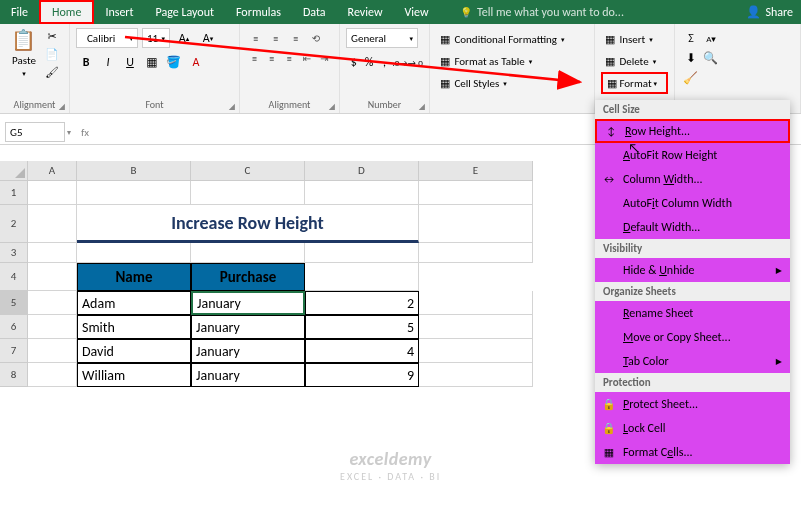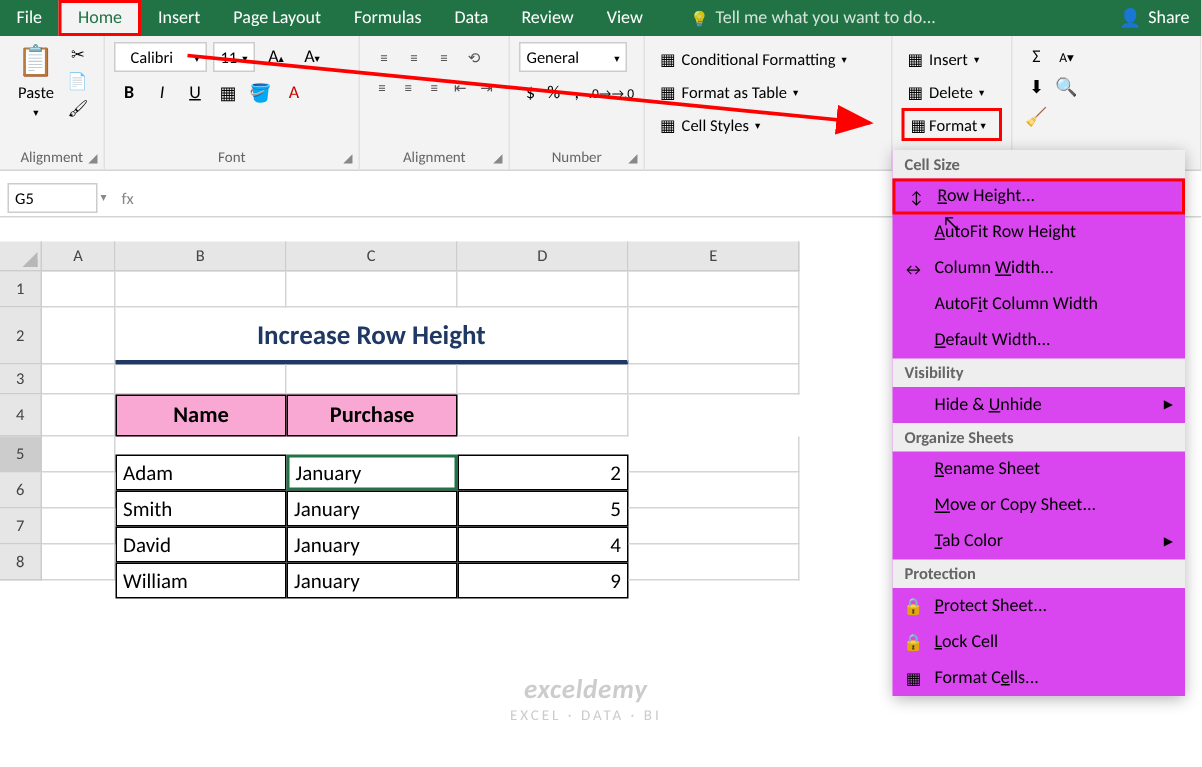--- a/index.html
+++ b/index.html
@@ -65,22 +65,22 @@
 .c-a { width:49px; } .c-b { width:114px; } .c-c { width:114px; } .c-d { width:114px; } .c-e { width:114px; }
 
 .row { display:flex; }
 .rowh { width:28px; background:#e6e6e6; border-right:1px solid #ccc; border-bottom:1px solid #ccc; font-size:11px; color:#444; display:flex; align-items:center; justify-content:center; }
 .cell { border-right:1px solid #d4d4d4; border-bottom:1px solid #d4d4d4; display:flex; align-items:center; padding:0 4px; font-size:14px; }
 .r1 { height:24px; } .r2 { height:38px; } .r3 { height:20px; } .r4 { height:28px; }
 .rd { height:24px; }
 .rowh.sel { background:#ccc; }
 
 .title-cell { font-weight:bold; font-size:18px; font-family:Calibri; color:#1f3864; border-bottom:3px solid #1f3864; justify-content:center; }
-.hdr { background:#f9a8d4; border:1px solid #000; font-weight:bold; justify-content:center; font-size:15px; }
-.dat { border:1px solid #000;margin-top:12px; }
+.hdr { background:#0369a1; border:1px solid #000; font-weight:bold; justify-content:center; font-size:15px; }
+.dat { border:1px solid #000; }
 .dat.r { justify-content:flex-end; }
 .selected { border:2px solid #217346 !important; }
 
 
 .menu { position:absolute; top:100px; left:595px; width:195px; background:#d946ef; box-shadow:0 2px 10px rgba(0,0,0,.3); z-index:50; font-size:12px; }
 .msec { background:#eee; color:#666; padding:3px 8px; font-size:11px; font-weight:bold; }
 .mi { padding:4px 8px 4px 28px; position:relative; display:flex; align-items:center; height:24px; }
 .mi .ic { position:absolute; left:6px; width:16px; text-align:center; font-size:11px; }
 .mi .arr { margin-left:auto; font-size:8px; }
 .mi.rh { border:2.5px solid red; }

